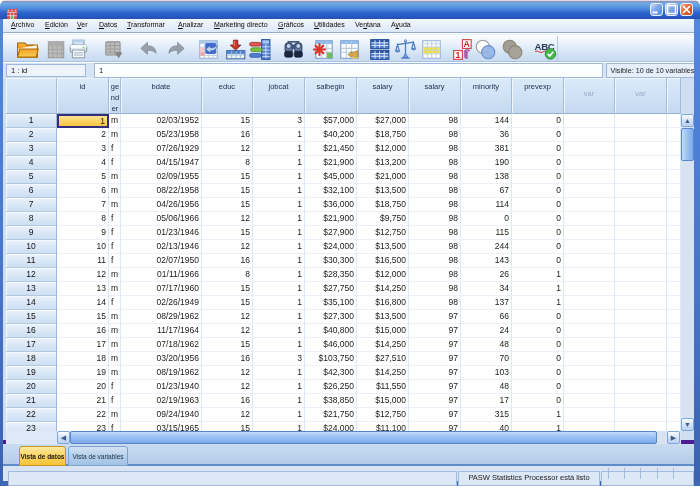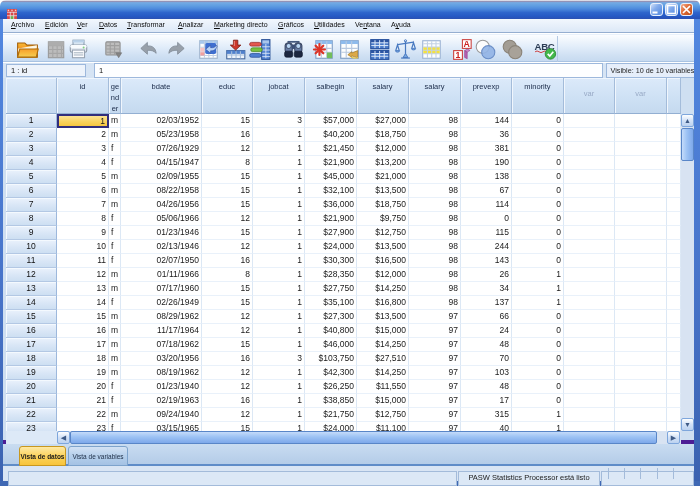--- a/index.html
+++ b/index.html
@@ -305,22 +305,22 @@
 <div class="hc c1">id</div>
 <div class="hc c2">
             <span class="gh">ge<br>nd<br>er</span>
           </div>
 <div class="hc c3">bdate</div>
 <div class="hc c4">educ</div>
 <div class="hc c5">jobcat</div>
 <div class="hc c7">salbegin</div>
 <div class="hc c6">salary</div>
 <div class="hc c8">salary</div>
+<div class="hc c10">minority</div>
 <div class="hc c9">prevexp</div>
-<div class="hc c10">minority</div>
 <div class="hc varh c11"><span class="varl">var</span></div>
 <div class="hc varh c12"><span class="varl">var</span></div>
 <div class="hc varh c13"></div>
 <div class="rh c0">1</div>
 <div class="dc num c1 sel">1</div>
 <div class="dc str c2">m</div>
 <div class="dc num c3">02/03/1952</div>
 <div class="dc num c4">15</div>
 <div class="dc num c5">3</div>
 <div class="dc num c6">$57,000</div>

